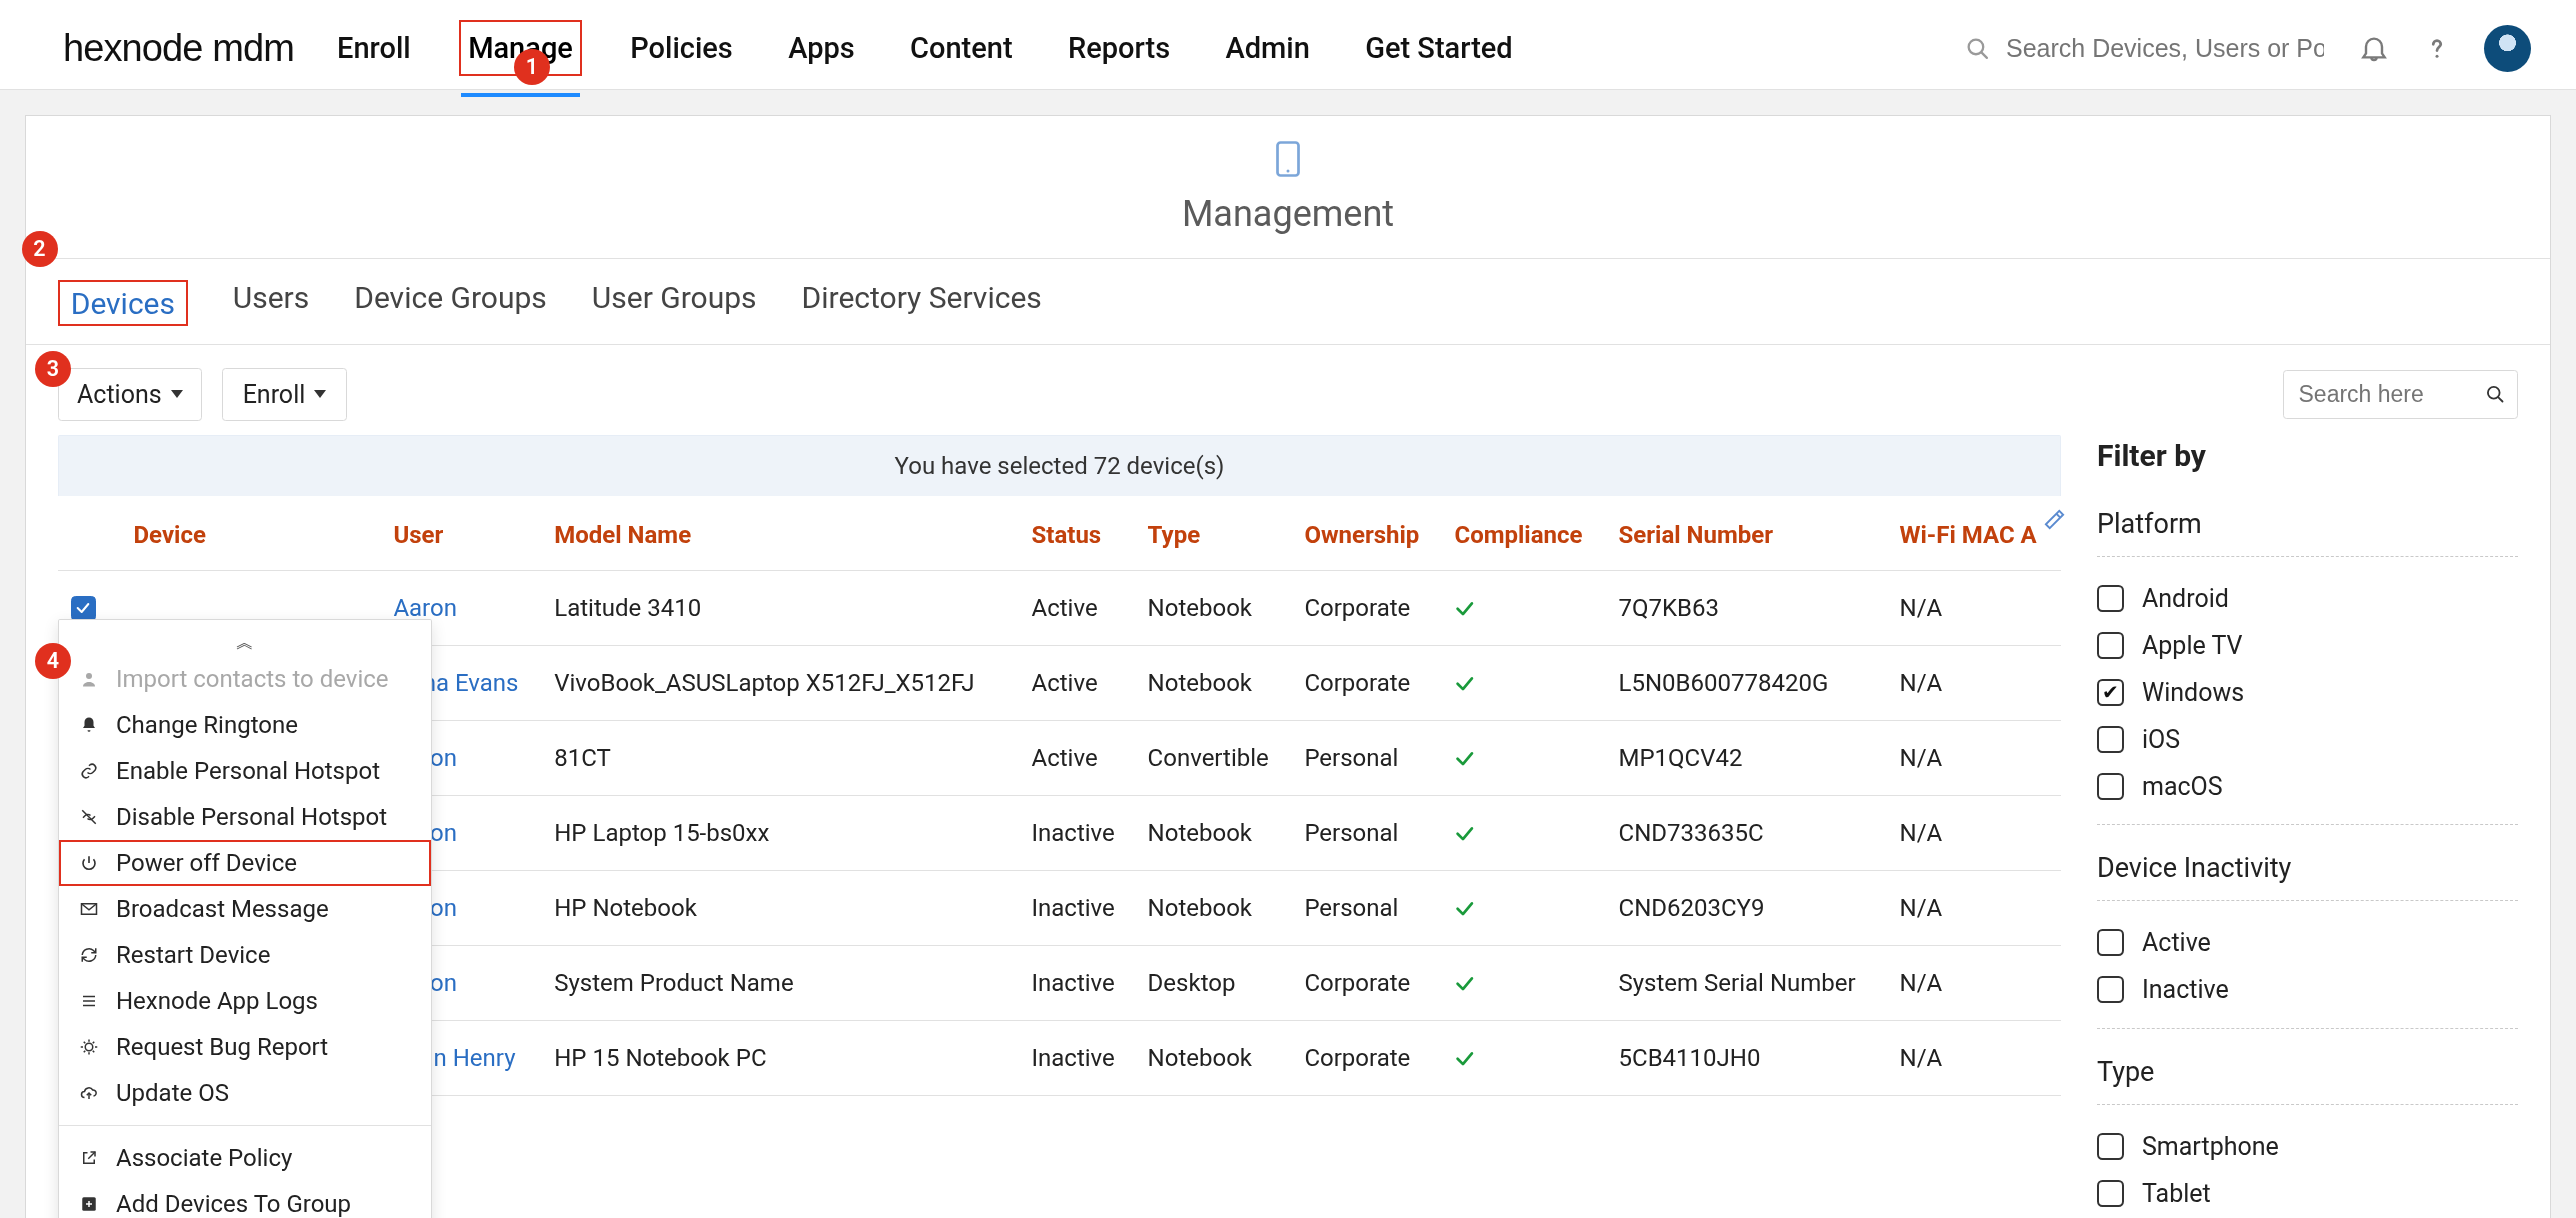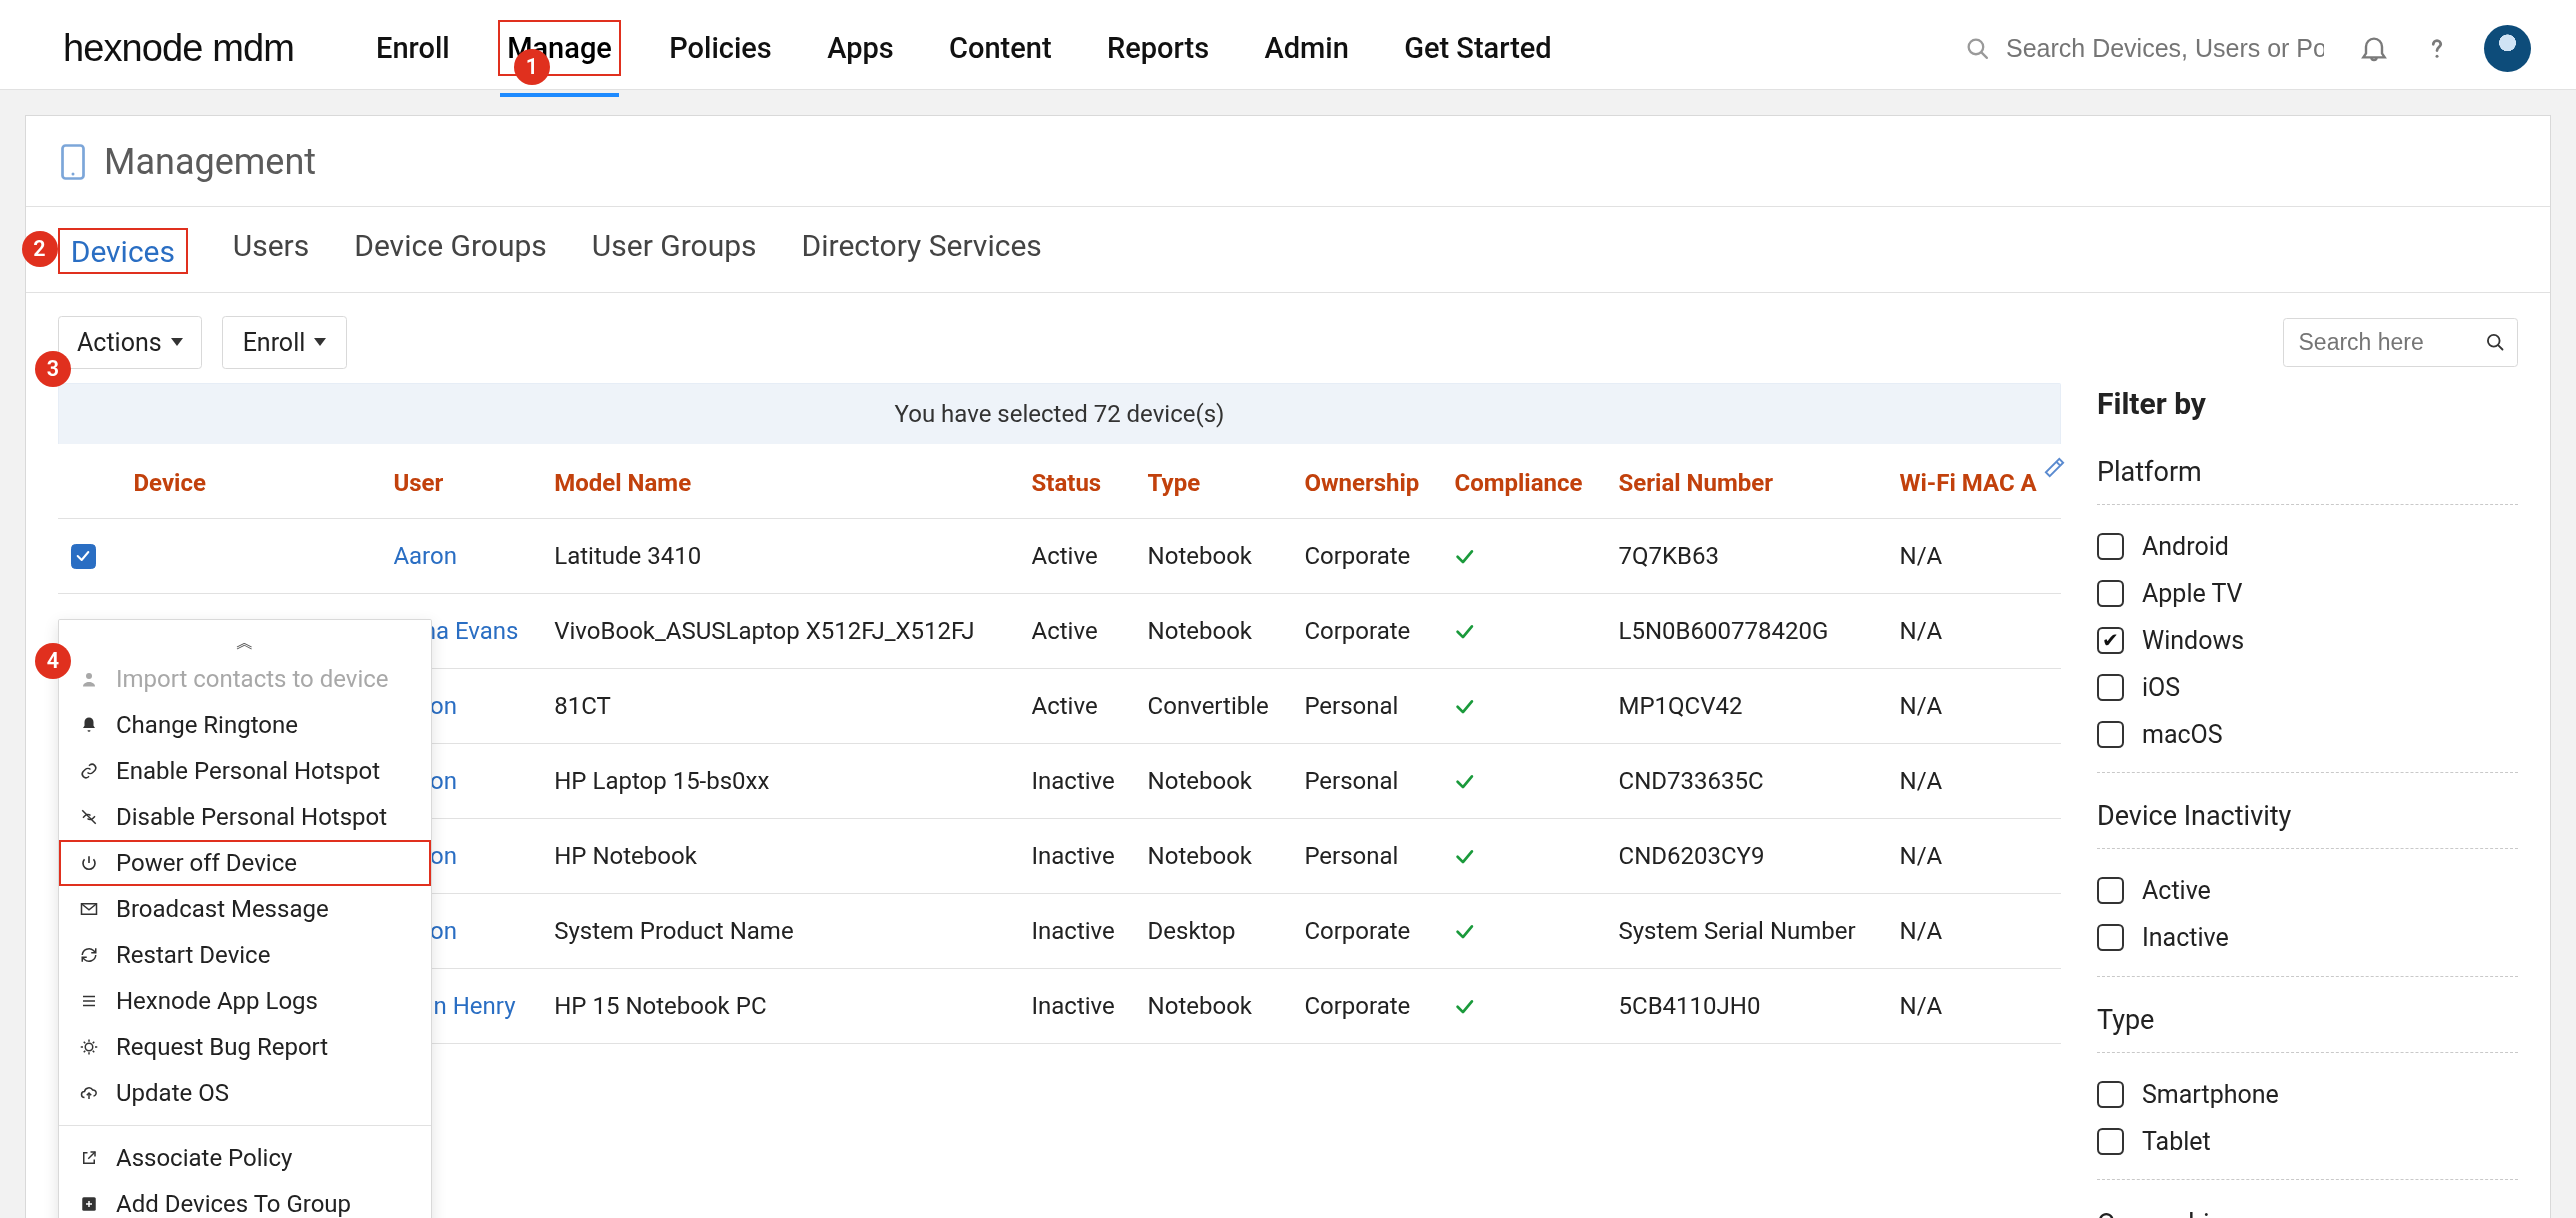--- a/index.html
+++ b/index.html
@@ -28,21 +28,21 @@
     width:2576px;
   }
 
   
   .topbar{
     display:flex;align-items:center;justify-content:space-between;
     background:var(--headerBg);
     padding:20px 45px 12.5px 63px;
     border-bottom:0.9px solid var(--border);
   }
-  .topbar-left{display:flex;align-items:center;gap:39px}
+  .topbar-left{display:flex;align-items:center;}
   .logo{
     font-weight:500;letter-spacing:-0.9px;font-size:38px;color:#111;
     font-family:"Segoe UI",Arial,sans-serif;
     margin-right:36px;
   }
   .nav{display:flex;align-items:center;gap:41px}
   .nav a{
     font-size:29px;color:#111;text-decoration:none;font-weight:500;
     padding:9px 7.2px;position:relative;
   }
@@ -70,20 +70,21 @@
     margin:25px;
     background:#fff;
     border:0.9px solid var(--panelBorder);
     min-height:1120px;
     position:relative;
   }
   .page-header{
     display:flex;align-items:center;gap:16px;
     padding:25px 32px 23px;
     border-bottom:0.9px solid var(--border);
+    flex-direction:column;
   }
   .page-header .title{font-size:36px;color:#5b5b5b;font-weight:400}
   .device-ic{color:#7ca6d9}
 
   .subtabs{
     display:flex;gap:45px;padding:21.5px 32px 18px;border-bottom:0.9px solid var(--border);
     font-size:30px;color:#444;
   }
   .subtabs .tab{cursor:pointer}
   .subtabs .tab.active{color:var(--blue)}

